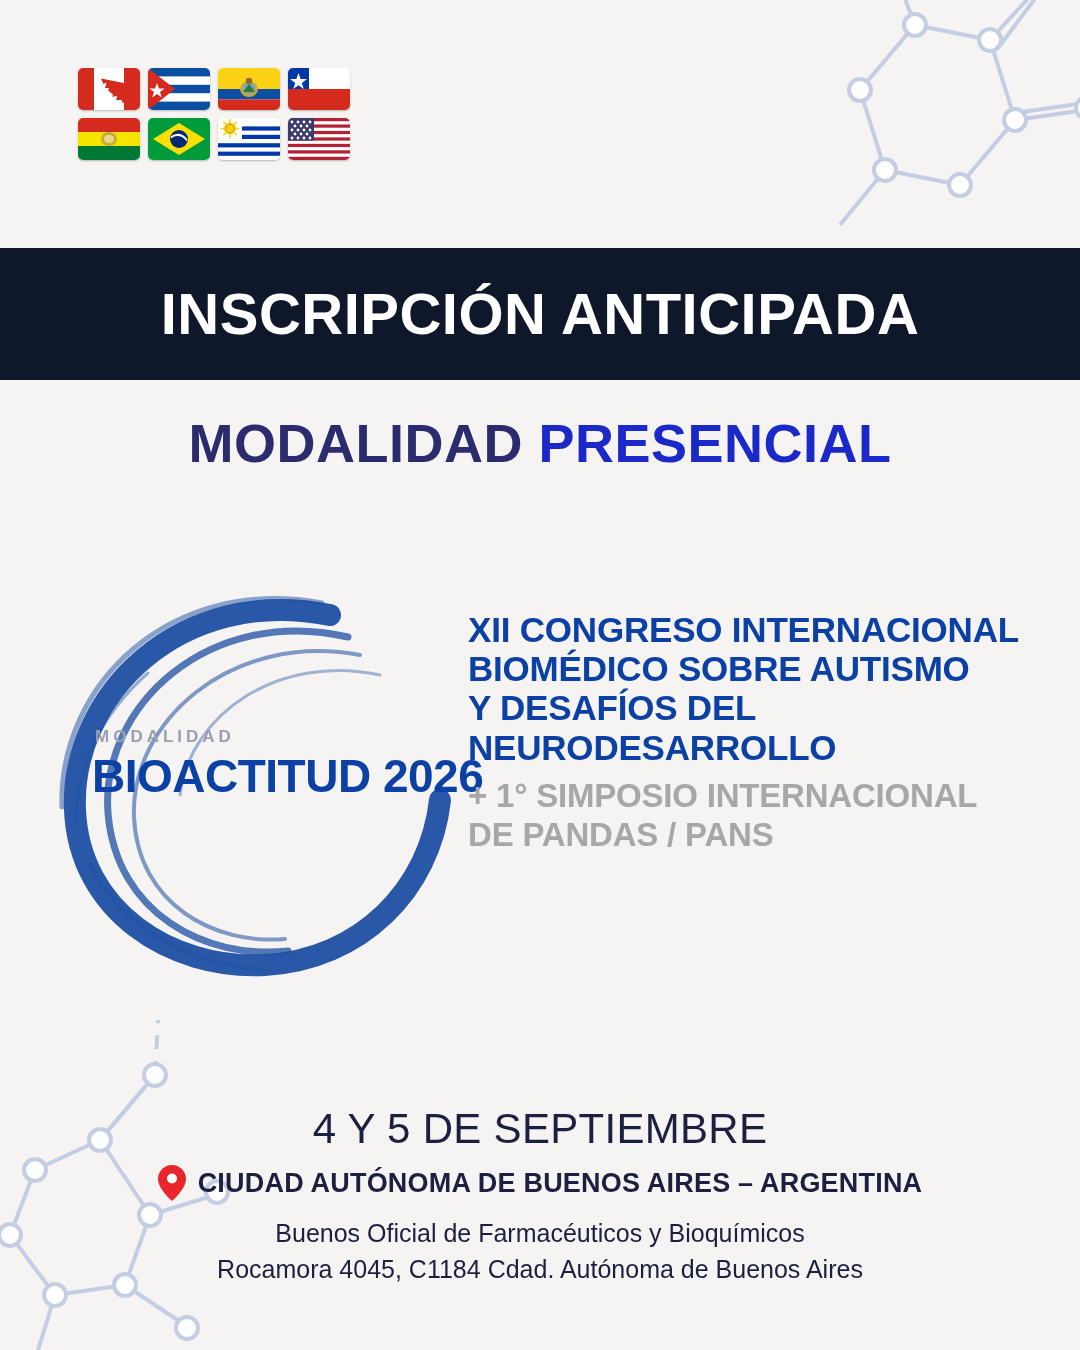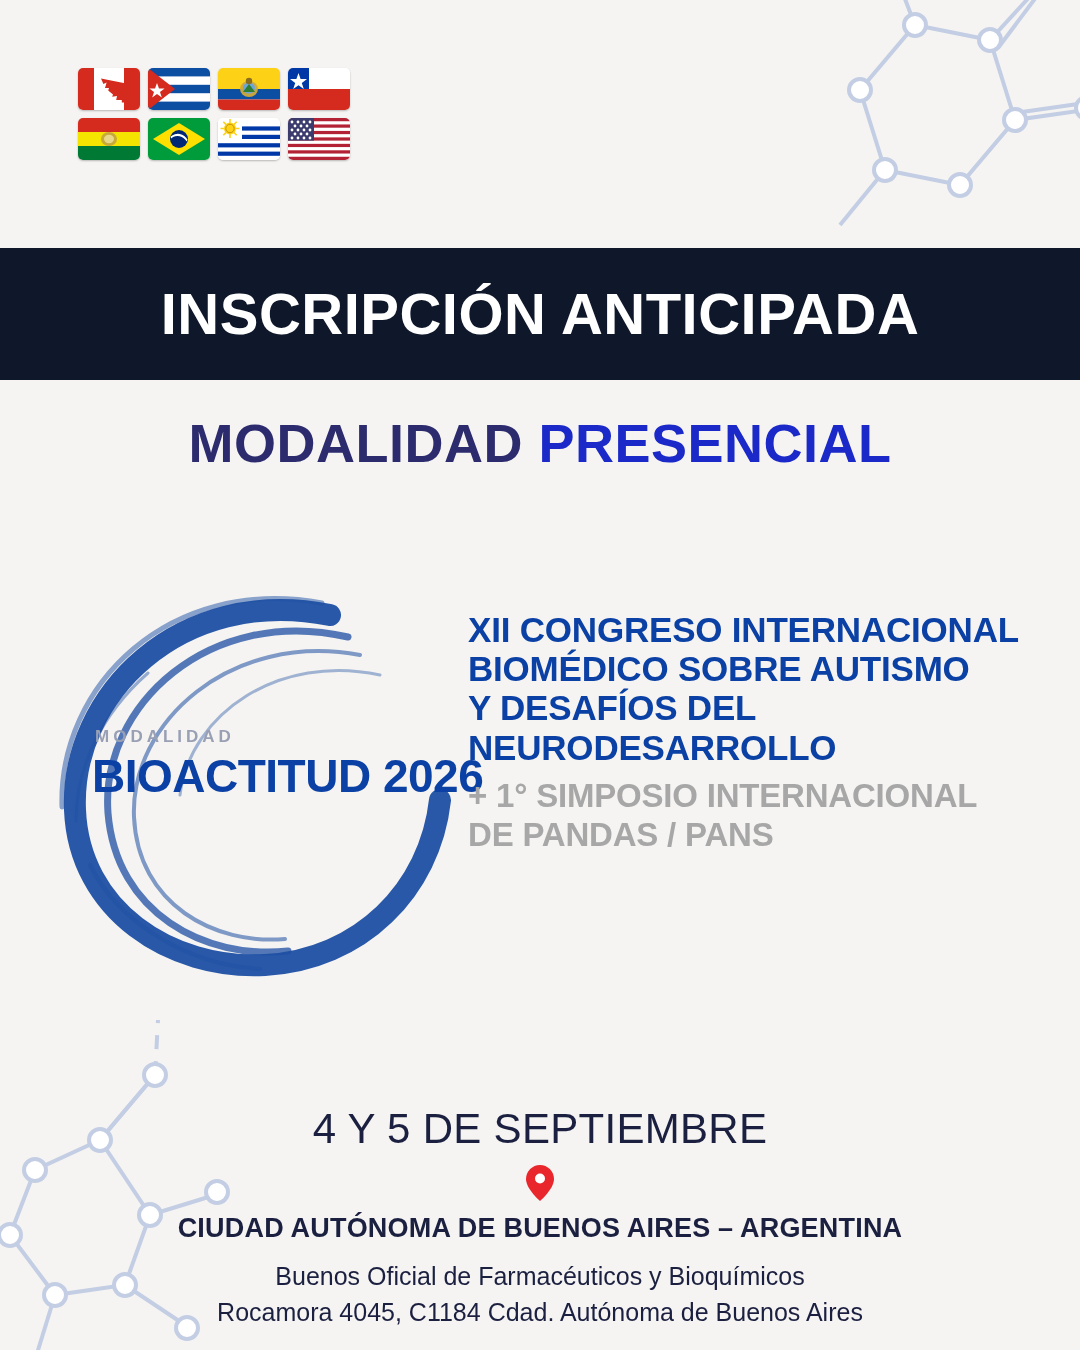--- a/index.html
+++ b/index.html
@@ -145,21 +145,20 @@
     font-weight: 400;
     color: #1b2040;
     letter-spacing: .3px;
   }
   .city-row {
     margin-top: 12px;
     display: flex;
     align-items: center;
     justify-content: center;
     gap: 12px;
-    flex-direction: column;
   }
   .pin { width: 28px; height: 36px; display: block; }
   .city {
     font-size: 27px;
     font-weight: 700;
     color: #1b2040;
     letter-spacing: .2px;
   }
   .venue {
     margin-top: 14px;

